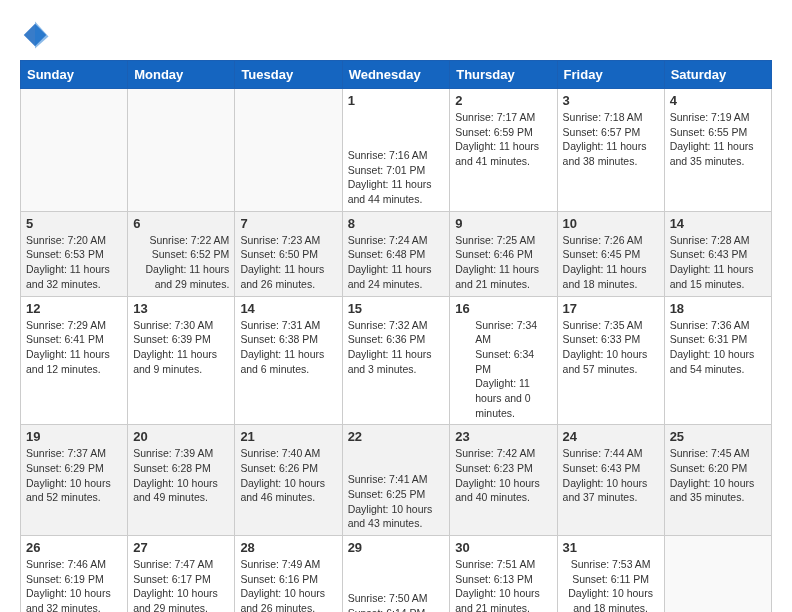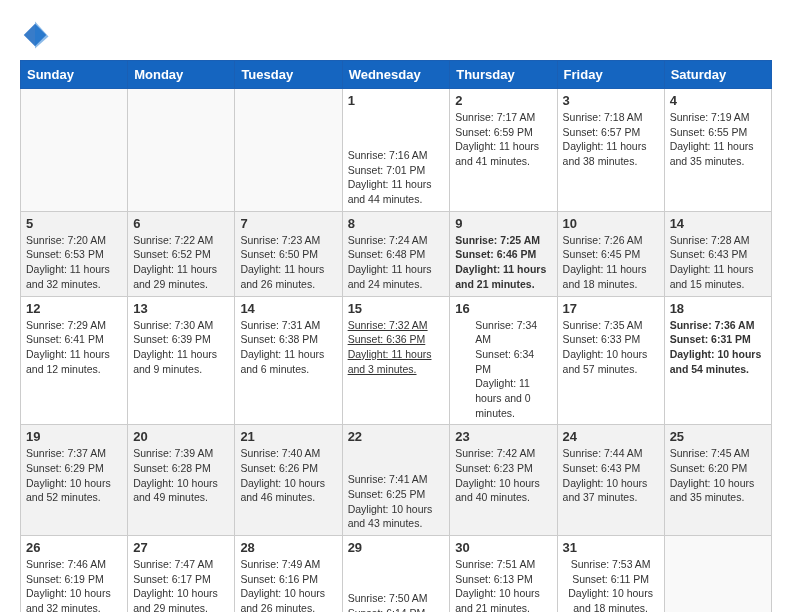--- a/index.html
+++ b/index.html
@@ -151,39 +151,39 @@
       </tr>
       <tr class="row-alt">
         <td>
           <div class="day-number">5</div>
           <div class="day-info" style="white-space: pre-line;">Sunrise: 7:20 AM
 Sunset: 6:53 PM
 Daylight: 11 hours and 32 minutes.</div>
         </td>
         <td>
           <div class="day-number">6</div>
-          <div class="day-info" style="white-space: pre-line;">Sunrise: 7:22 AM
+          <div class="day-info" style="white-space: pre-line; text-align: right;">Sunrise: 7:22 AM
 Sunset: 6:52 PM
 Daylight: 11 hours and 29 minutes.</div>
         </td>
         <td>
           <div class="day-number">7</div>
           <div class="day-info" style="white-space: pre-line;">Sunrise: 7:23 AM
 Sunset: 6:50 PM
 Daylight: 11 hours and 26 minutes.</div>
         </td>
         <td>
           <div class="day-number">8</div>
           <div class="day-info" style="white-space: pre-line;">Sunrise: 7:24 AM
 Sunset: 6:48 PM
 Daylight: 11 hours and 24 minutes.</div>
         </td>
         <td>
           <div class="day-number">9</div>
-          <div class="day-info" style="white-space: pre-line; font-weight: bold;">Sunrise: 7:25 AM
+          <div class="day-info" style="white-space: pre-line;">Sunrise: 7:25 AM
 Sunset: 6:46 PM
 Daylight: 11 hours and 21 minutes.</div>
         </td>
         <td>
           <div class="day-number">10</div>
           <div class="day-info" style="white-space: pre-line;">Sunrise: 7:26 AM
 Sunset: 6:45 PM
 Daylight: 11 hours and 18 minutes.</div>
         </td>
         <td>
@@ -207,39 +207,39 @@
 Daylight: 11 hours and 9 minutes.</div>
         </td>
         <td>
           <div class="day-number">14</div>
           <div class="day-info" style="white-space: pre-line;">Sunrise: 7:31 AM
 Sunset: 6:38 PM
 Daylight: 11 hours and 6 minutes.</div>
         </td>
         <td>
           <div class="day-number">15</div>
-          <div class="day-info" style="white-space: pre-line; text-decoration: underline;">Sunrise: 7:32 AM
+          <div class="day-info" style="white-space: pre-line;">Sunrise: 7:32 AM
 Sunset: 6:36 PM
 Daylight: 11 hours and 3 minutes.</div>
         </td>
         <td>
           <div class="day-number">16</div>
           <div class="day-info" style="white-space: pre-line; margin-left: 20px;">Sunrise: 7:34 AM
 Sunset: 6:34 PM
 Daylight: 11 hours and 0 minutes.</div>
         </td>
         <td>
           <div class="day-number">17</div>
           <div class="day-info" style="white-space: pre-line;">Sunrise: 7:35 AM
 Sunset: 6:33 PM
 Daylight: 10 hours and 57 minutes.</div>
         </td>
         <td>
           <div class="day-number">18</div>
-          <div class="day-info" style="white-space: pre-line; font-weight: bold;">Sunrise: 7:36 AM
+          <div class="day-info" style="white-space: pre-line;">Sunrise: 7:36 AM
 Sunset: 6:31 PM
 Daylight: 10 hours and 54 minutes.</div>
         </td>
       </tr>
       <tr class="row-alt">
         <td>
           <div class="day-number">19</div>
           <div class="day-info" style="white-space: pre-line;">Sunrise: 7:37 AM
 Sunset: 6:29 PM
 Daylight: 10 hours and 52 minutes.</div>

